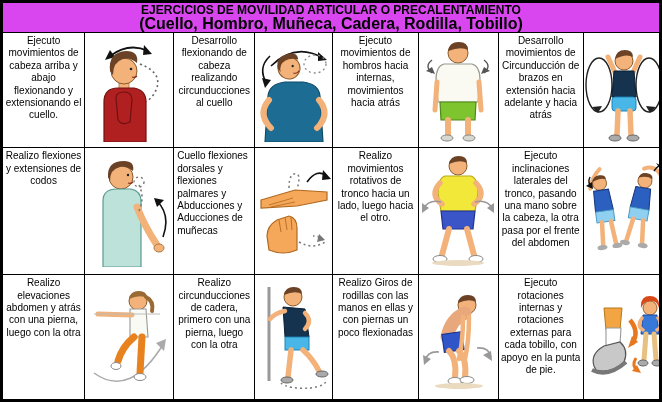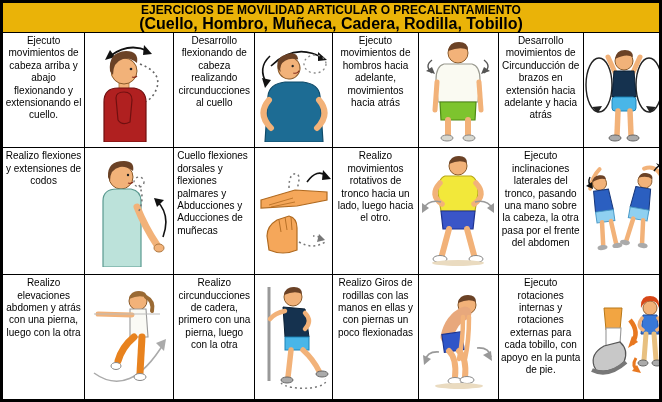--- a/index.html
+++ b/index.html
@@ -5,21 +5,21 @@
   html,body{margin:0;padding:0;background:#fff;}
   .sheet{
     width:662px;height:402px;box-sizing:border-box;
     border:2px solid #000;background:#fff;
     font-family:"Liberation Sans", sans-serif;color:#000;
     overflow:hidden;
   }
   table{border-collapse:collapse;table-layout:fixed;width:658px;height:398px;}
   td,th{border:1px solid #000;padding:0;overflow:hidden;vertical-align:top;}
   .title-cell{
-    background:#eab308;text-align:center;vertical-align:middle;
+    background:#d946ef;text-align:center;vertical-align:middle;
     height:26px;padding:1px 0;
   }
   .title-line{font-weight:bold;font-size:12px;line-height:13px;}
   .subtitle-line{font-weight:bold;font-size:16px;line-height:13px;}
   .r-head th{
     background:#fff;font-weight:bold;font-size:9px;height:15px;
     text-align:center;vertical-align:middle;letter-spacing:0.2px;
   }
   .ex{
     font-size:10px;line-height:12.4px;text-align:center;
@@ -85,21 +85,21 @@
           <circle cx="34" cy="30" r="11" fill="#F2B279" stroke="#8a5a2a" stroke-width="1"></circle>
           <path d="M23,28 Q23,16 36,16 Q46,16 45,24 Q38,20 32,22 Q25,24 25,32 Z" fill="#6B4226"></path>
           <circle cx="38" cy="29" r="1.2" fill="#222"></circle>
           <path d="M37,36 q4,2 6,-1" fill="none" stroke="#8a3020" stroke-width="1.1"></path>
         </g>
         <path d="M10,104 L13,58 Q14,46 30,44 L48,44 Q64,46 65,58 L68,104 Z" fill="#1D6C94" stroke="#0F4A68" stroke-width="1.2"></path>
         <path d="M14,62 Q2,76 16,90" fill="none" stroke="#F2B279" stroke-width="6" stroke-linecap="round"></path>
         <path d="M64,62 Q76,76 62,90" fill="none" stroke="#F2B279" stroke-width="6" stroke-linecap="round"></path>
       </svg>
     </td>
-    <td class="ex">Ejecuto movimientos de hombros hacia adelante, movimientos hacia atrás</td>
+    <td class="ex">Ejecuto movimientos de hombros hacia internas, movimientos hacia atrás</td>
     <td class="pic">
       <svg width="70" height="104" viewBox="0 0 70 104">
         <circle cx="35" cy="15" r="10" fill="#F2B279" stroke="#8a5a2a" stroke-width="1"></circle>
         <path d="M25,13 Q26,4 36,4 Q45,4 45,12 Q38,8 25,13 Z" fill="#6B4226"></path>
         <path d="M9,22 q-8,6 0,13" fill="none" stroke="#555" stroke-width="1.4"></path>
         <polygon points="12,36 3,33 9,29" fill="#555"></polygon>
         <path d="M61,22 q8,6 0,13" fill="none" stroke="#555" stroke-width="1.4"></path>
         <polygon points="58,36 67,33 61,29" fill="#555"></polygon>
         <path d="M21,26 L49,26 Q57,28 57,42 L55,64 L15,64 L13,42 Q13,28 21,26 Z" fill="#FAFAF2" stroke="#9a9a90" stroke-width="1.2"></path>
         <path d="M14,44 L12,72" stroke="#F2B279" stroke-width="5" stroke-linecap="round"></path>

